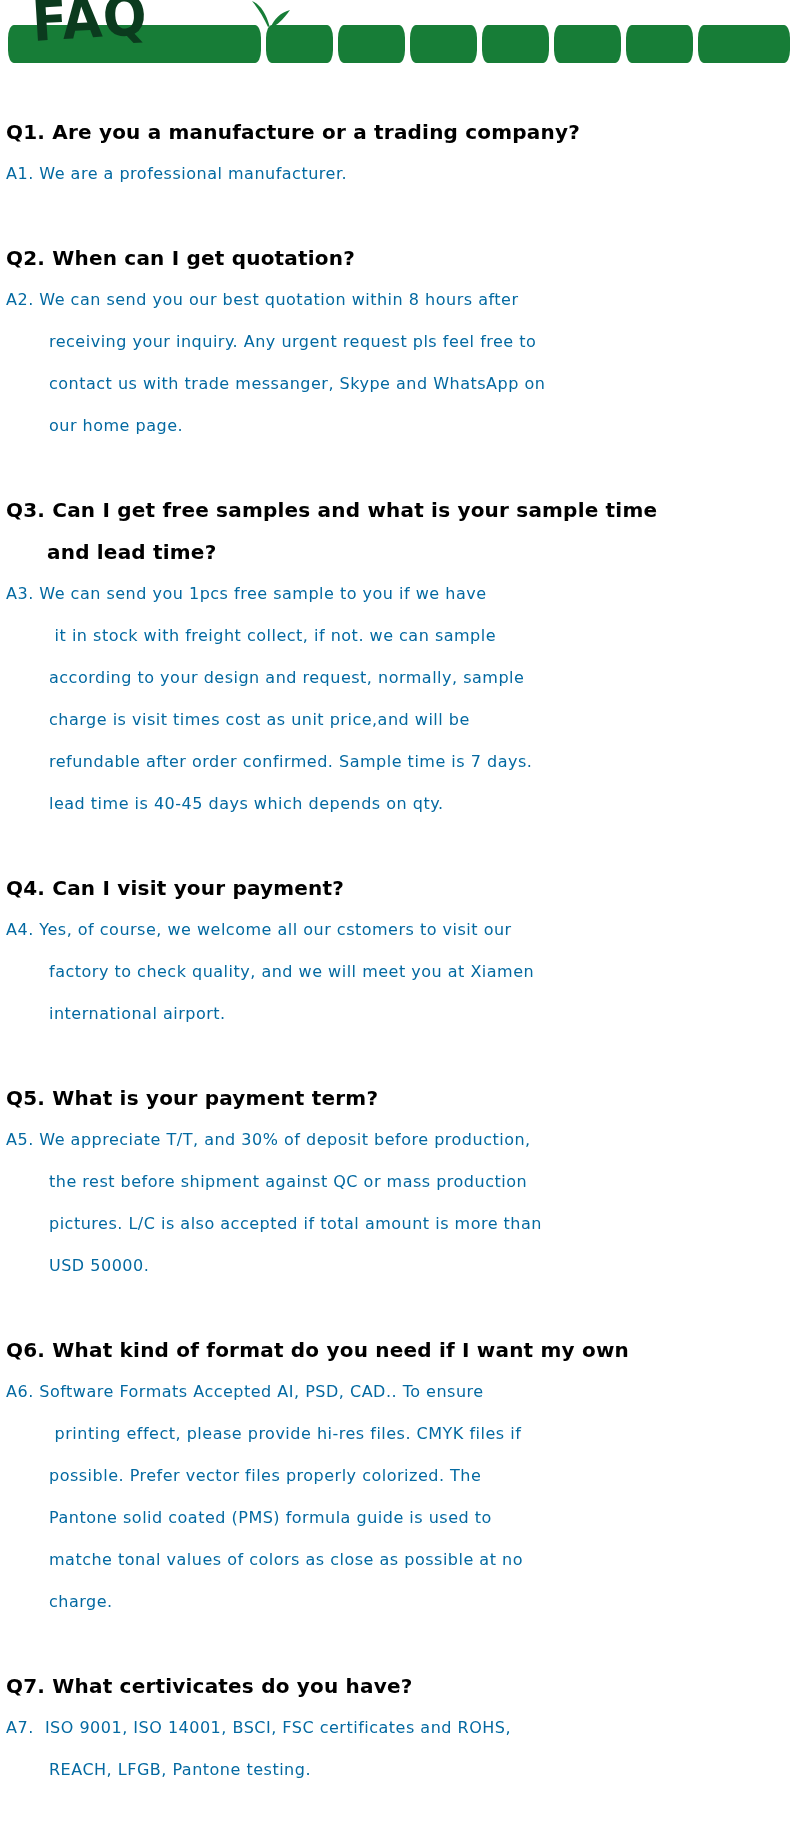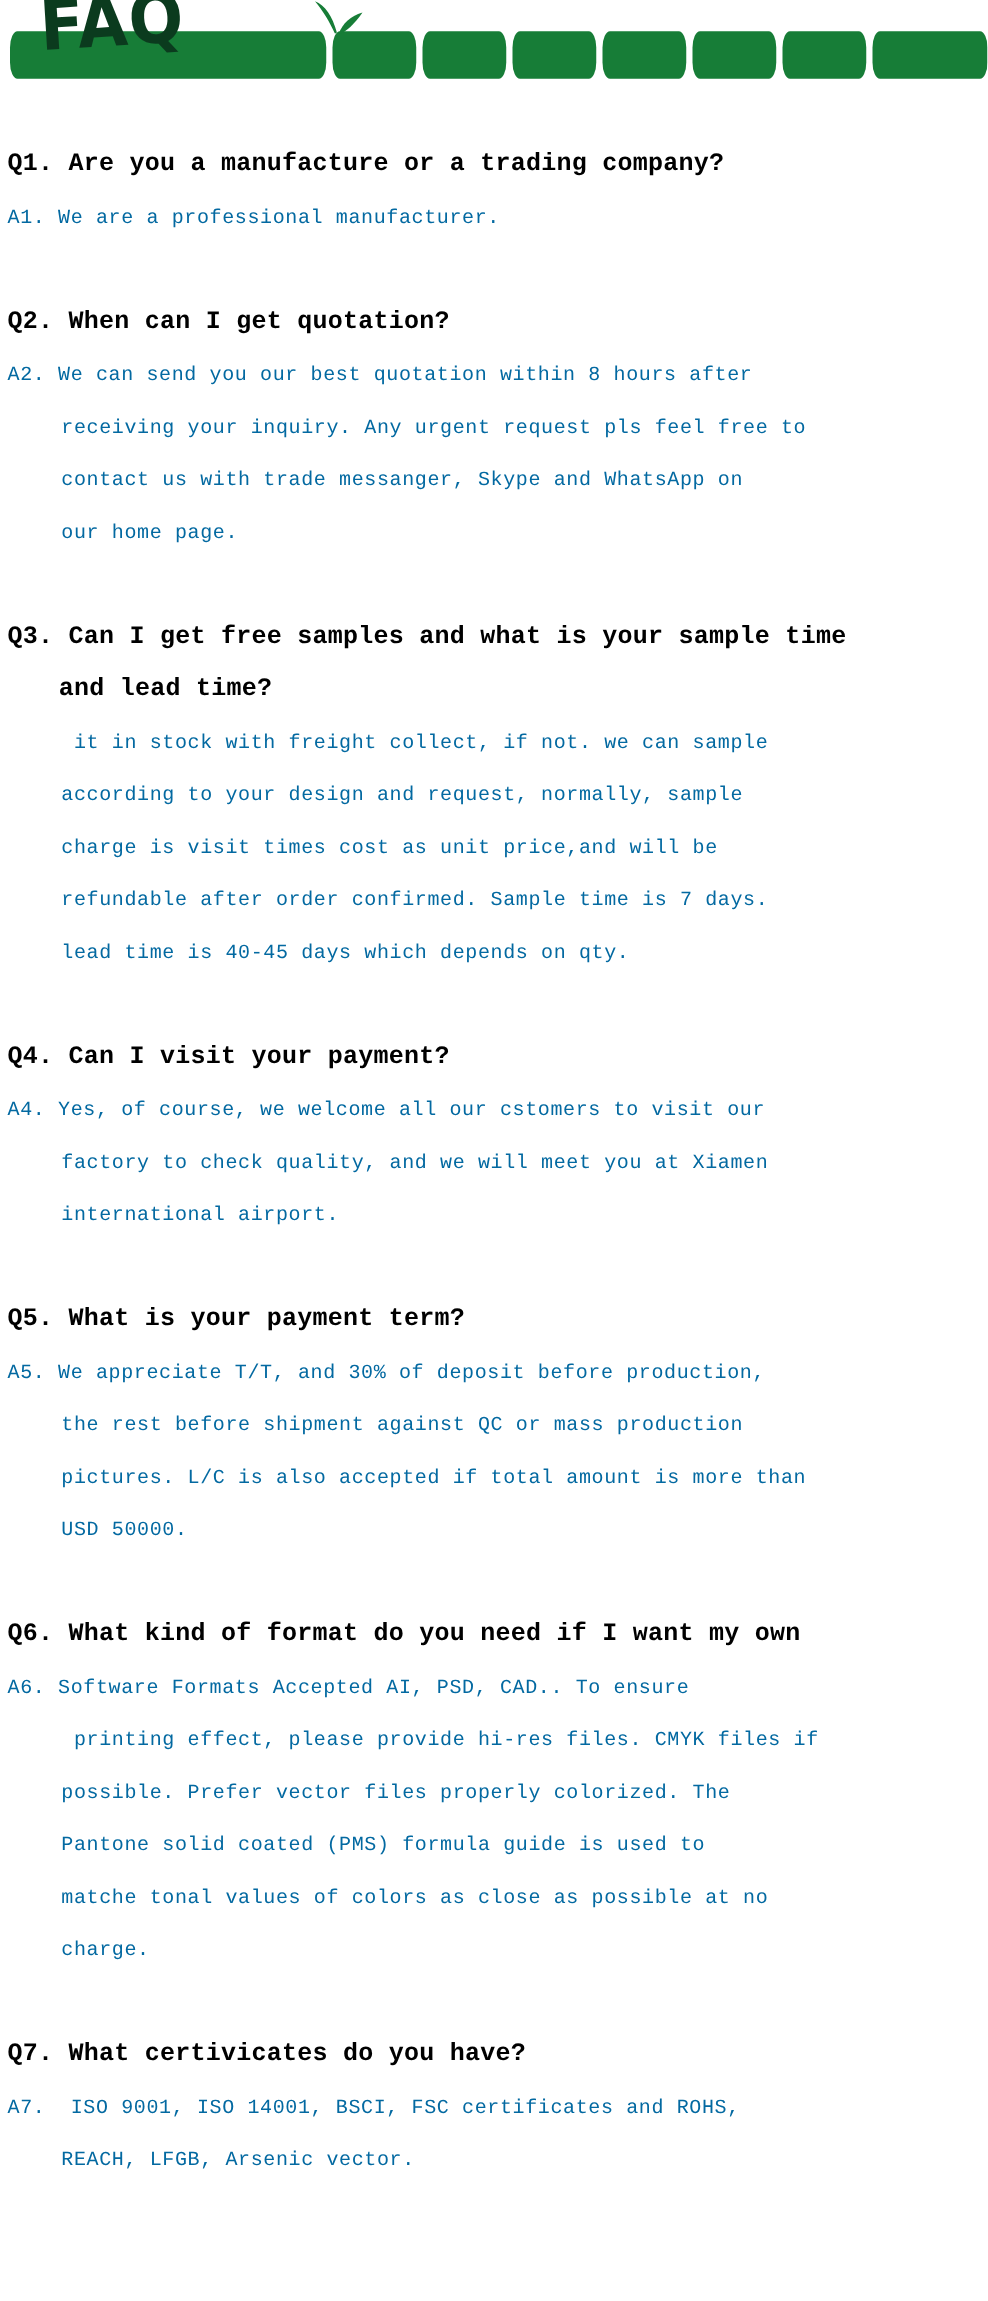--- a/index.html
+++ b/index.html
@@ -57,21 +57,20 @@
     line-height: 1;
   }
   .faq-main {
     padding: 46px 0 0 6px;
   }
   .faq-item + .faq-item { margin-top: 42px; }
   .q-line, .a-line {
     white-space: pre;
     line-height: 42px;
     height: 42px;
-    font-family: Liberation Mono, monospace;
   }
   .q-line {
     font-weight: bold;
     font-size: 20px;
     color: #000000;
     letter-spacing: 0.2px;
   }
   .a-line {
     font-size: 16px;
     letter-spacing: 0.5px;
@@ -109,20 +108,21 @@
     <section class="faq-item">
       <div class="q-line">Q2. When can I get quotation?</div>
       <div class="a-line">A2. We can send you our best quotation within 8 hours after</div>
       <div class="a-line cont">receiving your inquiry. Any urgent request pls feel free to</div>
       <div class="a-line cont">contact us with trade messanger, Skype and WhatsApp on</div>
       <div class="a-line cont">our home page.</div>
     </section>
     <section class="faq-item">
       <div class="q-line">Q3. Can I get free samples and what is your sample time</div>
       <div class="q-line cont">and lead time?</div>
+      <div class="a-line">A3. We can send you 1pcs free sample to you if we have</div>
       <div class="a-line cont"> it in stock with freight collect, if not. we can sample</div>
       <div class="a-line cont">according to your design and request, normally, sample</div>
       <div class="a-line cont">charge is visit times cost as unit price,and will be</div>
       <div class="a-line cont">refundable after order confirmed. Sample time is 7 days.</div>
       <div class="a-line cont">lead time is 40-45 days which depends on qty.</div>
     </section>
     <section class="faq-item">
       <div class="q-line">Q4. Can I visit your payment?</div>
       <div class="a-line">A4. Yes, of course, we welcome all our cstomers to visit our</div>
       <div class="a-line cont">factory to check quality, and we will meet you at Xiamen</div>
@@ -140,15 +140,15 @@
       <div class="a-line">A6. Software Formats Accepted AI, PSD, CAD.. To ensure</div>
       <div class="a-line cont"> printing effect, please provide hi-res files. CMYK files if</div>
       <div class="a-line cont">possible. Prefer vector files properly colorized. The</div>
       <div class="a-line cont">Pantone solid coated (PMS) formula guide is used to</div>
       <div class="a-line cont">matche tonal values of colors as close as possible at no</div>
       <div class="a-line cont">charge.</div>
     </section>
     <section class="faq-item">
       <div class="q-line">Q7. What certivicates do you have?</div>
       <div class="a-line">A7.  ISO 9001, ISO 14001, BSCI, FSC certificates and ROHS,</div>
-      <div class="a-line cont">REACH, LFGB, Arsenic vector.</div>
+      <div class="a-line cont">REACH, LFGB, Pantone testing.</div>
     </section>
   </main>
 
 </body></html>

